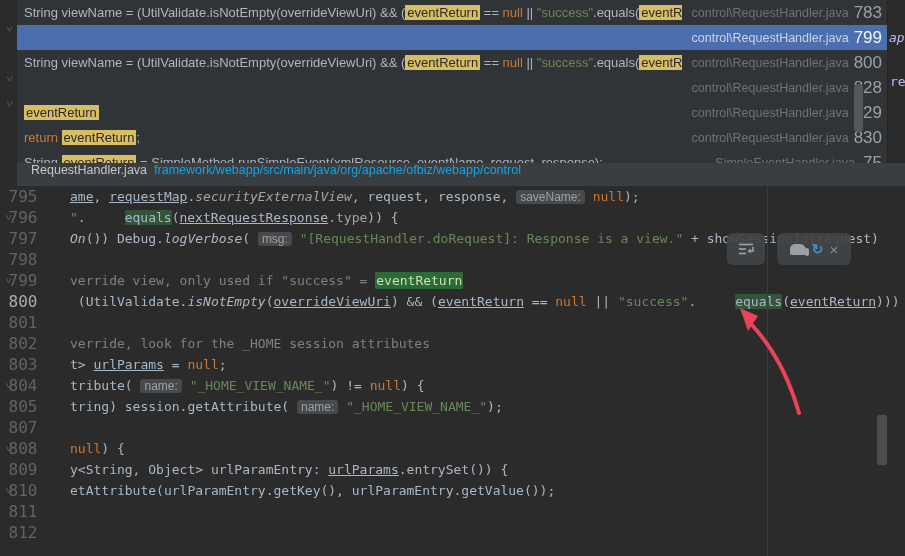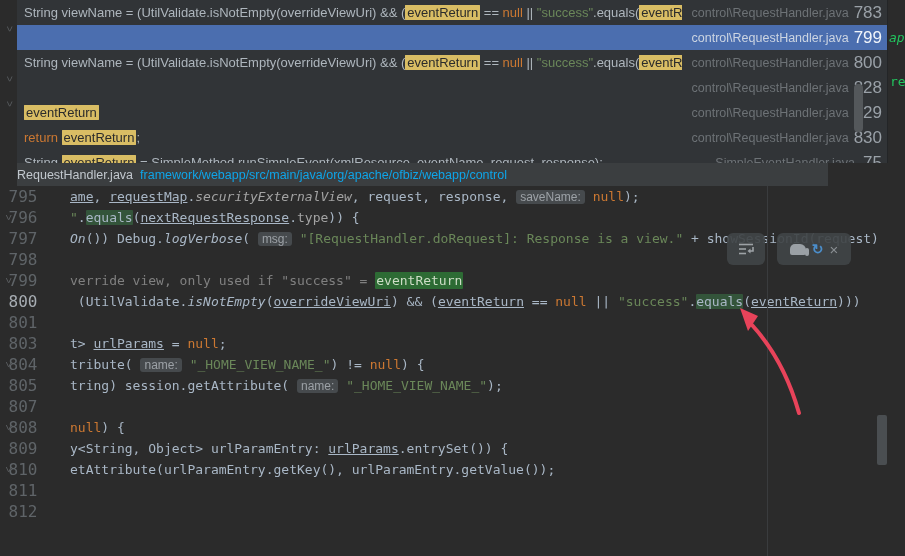--- a/index.html
+++ b/index.html
@@ -32,21 +32,21 @@
   }
   
   .tk-d{color:inherit;}
   .tk-kw{color:#cc7832;}
   .tk-str{color:#6a8759;}
   .tk-cmt{color:#808080;}
   .tk-field{color:#a3a3a3;}
   .tk-i{font-style:italic;}
   .tk-u{text-decoration:underline;}
   .tk-hl{background:#d9bd64;color:#2b2b2b;border-radius:2px;padding:1px 2px;}
-  .tk-ghl{background:#33543a;border-radius:1px;}
+  .tk-ghl{background:#33543a;border-radius:1px;margin-left:39px;}
   .tk-ghl2{background:#2d6b34;color:#cdddc6;border-radius:1px;padding:1px 1px;}
   .tk-hint{
     background:#464a4d;color:#9ca1a6;border-radius:3px;padding:0 4px;
     font-family:"Liberation Sans",sans-serif;font-size:12px;
   }
   
   .popup{
     position:absolute;left:17px;top:0;width:870px;height:163px;overflow:hidden;
     background:#313437;z-index:5;border-right:1px solid #232527;
   }
@@ -55,31 +55,31 @@
     padding:0 5px 0 7px;font-size:13px;color:#aeb6bd;cursor:pointer;
   }
   .urow.sel{background:#4b6eaf;color:#d3dbe6;}
   .ucode{flex:1 1 auto;overflow:hidden;white-space:pre;margin-right:10px;}
   .uloc{flex:0 0 auto;margin-left:auto;color:#6d7276;font-size:12.5px;white-space:pre;}
   .urow.sel .uloc{color:#ccd5e2;}
   .unum{flex:0 0 auto;color:#9aa1a8;font-size:17px;margin-left:5px;min-width:22px;text-align:right;}
   .urow.sel .unum{color:#f0f4fa;}
   
   .popup-footer{
-    position:absolute;left:17px;top:163px;width:811px;height:23px;z-index:6;
-    background:#3b3e40;display:flex;align-items:center;box-sizing:border-box;
-    padding-left:0;font-size:12.5px;white-space:pre;
+    position:absolute;left:17px;top:163px;width:888px;height:23px;z-index:6;
+    background:#3b3e40;display:flex;align-items:flex-start;box-sizing:border-box;
+    padding-left:14px;font-size:12.5px;white-space:pre;
   }
   .pf-file{color:#c2c8ce;}
   .pf-path{color:#0ea5e9;margin-left:7px;}
   
   .margin-guide{position:absolute;left:767px;top:186px;bottom:0;width:1px;background:#3a3c3e;z-index:2;}
   .popup-scroll{position:absolute;left:854px;top:84px;width:9px;height:48px;background:#54585b;border-radius:4px;z-index:7;}
   .editor-scroll{position:absolute;left:877px;top:415px;width:10px;height:50px;background:#4a4e51;border-radius:2px;z-index:4;}
-  .frag{position:absolute;z-index:1;font-family:"DejaVu Sans Mono",monospace;font-size:13px;color:#22c55e;}
+  .frag{position:absolute;z-index:1;font-family:"DejaVu Sans Mono",monospace;font-size:13px;color:#c4b5fd;}
   .frag.i{font-style:italic;}
   
   .float-toolbar{position:absolute;top:233px;left:727px;z-index:8;display:flex;gap:12px;}
   .ft-btn{
     height:32px;background:rgba(64,68,71,.92);border-radius:6px;display:flex;
     align-items:center;justify-content:center;gap:6px;cursor:pointer;
   }
   .ft-btn.b1{width:38px;}
   .ft-btn.b2{width:74px;}
   .ft-close{color:#8a8f93;font-size:15px;line-height:1;}
@@ -143,20 +143,21 @@
 </div>
 
 <div class="code-lines">
     <div class="eline"><span class="lnum">795</span><span class="lcode"><span class="tk-d tk-u">ame</span><span class="tk-d">, </span><span class="tk-d tk-u">requestMap</span><span class="tk-d">.</span><span class="tk-field tk-i">securityExternalView</span><span class="tk-d">, request, response, </span><span class="tk-hint">saveName:</span><span class="tk-d"> </span><span class="tk-kw">null</span><span class="tk-d">);</span></span></div>
     <div class="eline"><span class="fold">&gt;</span><span class="lnum">796</span><span class="lcode"><span class="tk-str">"</span><span class="tk-d">.</span><span class="tk-ghl">equals</span><span class="tk-d">(</span><span class="tk-d tk-u">nextRequestResponse</span><span class="tk-d">.</span><span class="tk-field">type</span><span class="tk-d">)) {</span></span></div>
     <div class="eline"><span class="lnum">797</span><span class="lcode"><span class="tk-d tk-i">On</span><span class="tk-d">()) Debug.</span><span class="tk-d tk-i">logVerbose</span><span class="tk-d">( </span><span class="tk-hint">msg:</span><span class="tk-d"> </span><span class="tk-str">"[RequestHandler.doRequest]: Response is a view."</span><span class="tk-d"> + showSessionId(request)</span></span></div>
     <div class="eline"><span class="lnum">798</span><span class="lcode"></span></div>
     <div class="eline"><span class="fold">&gt;</span><span class="lnum">799</span><span class="lcode"><span class="tk-cmt">verride view, only used if "success" = </span><span class="tk-ghl2">eventReturn</span></span></div>
     <div class="eline cur"><span class="lnum">800</span><span class="lcode"><span class="tk-d"> (UtilValidate.</span><span class="tk-d tk-i">isNotEmpty</span><span class="tk-d">(</span><span class="tk-d tk-u">overrideViewUri</span><span class="tk-d">) &amp;&amp; (</span><span class="tk-d tk-u">eventReturn</span><span class="tk-d"> == </span><span class="tk-kw">null</span><span class="tk-d"> || </span><span class="tk-str">"success"</span><span class="tk-d">.</span><span class="tk-ghl">equals</span><span class="tk-d">(</span><span class="tk-d tk-u">eventReturn</span><span class="tk-d">)))</span></span></div>
     <div class="eline"><span class="lnum">801</span><span class="lcode"></span></div>
+    <div class="eline"><span class="lnum">802</span><span class="lcode"><span class="tk-cmt">verride, look for the _HOME session attributes</span></span></div>
     <div class="eline"><span class="lnum">803</span><span class="lcode"><span class="tk-d">t&gt; </span><span class="tk-d tk-u">urlParams</span><span class="tk-d"> = </span><span class="tk-kw">null</span><span class="tk-d">;</span></span></div>
     <div class="eline"><span class="fold">&gt;</span><span class="lnum">804</span><span class="lcode"><span class="tk-d">tribute( </span><span class="tk-hint">name:</span><span class="tk-d"> </span><span class="tk-str">"_HOME_VIEW_NAME_"</span><span class="tk-d">) != </span><span class="tk-kw">null</span><span class="tk-d">) {</span></span></div>
     <div class="eline"><span class="lnum">805</span><span class="lcode"><span class="tk-d">tring) session.getAttribute( </span><span class="tk-hint">name:</span><span class="tk-d"> </span><span class="tk-str">"_HOME_VIEW_NAME_"</span><span class="tk-d">);</span></span></div>
     <div class="eline"><span class="lnum">807</span><span class="lcode"></span></div>
     <div class="eline"><span class="fold">&gt;</span><span class="lnum">808</span><span class="lcode"><span class="tk-kw">null</span><span class="tk-d">) {</span></span></div>
     <div class="eline"><span class="lnum">809</span><span class="lcode"><span class="tk-d">y&lt;String, Object&gt; urlParamEntry: </span><span class="tk-d tk-u">urlParams</span><span class="tk-d">.entrySet()) {</span></span></div>
     <div class="eline"><span class="fold">&gt;</span><span class="lnum">810</span><span class="lcode"><span class="tk-d">etAttribute(urlParamEntry.getKey(), urlParamEntry.getValue());</span></span></div>
     <div class="eline"><span class="lnum">811</span><span class="lcode"></span></div>
     <div class="eline"><span class="lnum">812</span><span class="lcode"></span></div>
   </div>

